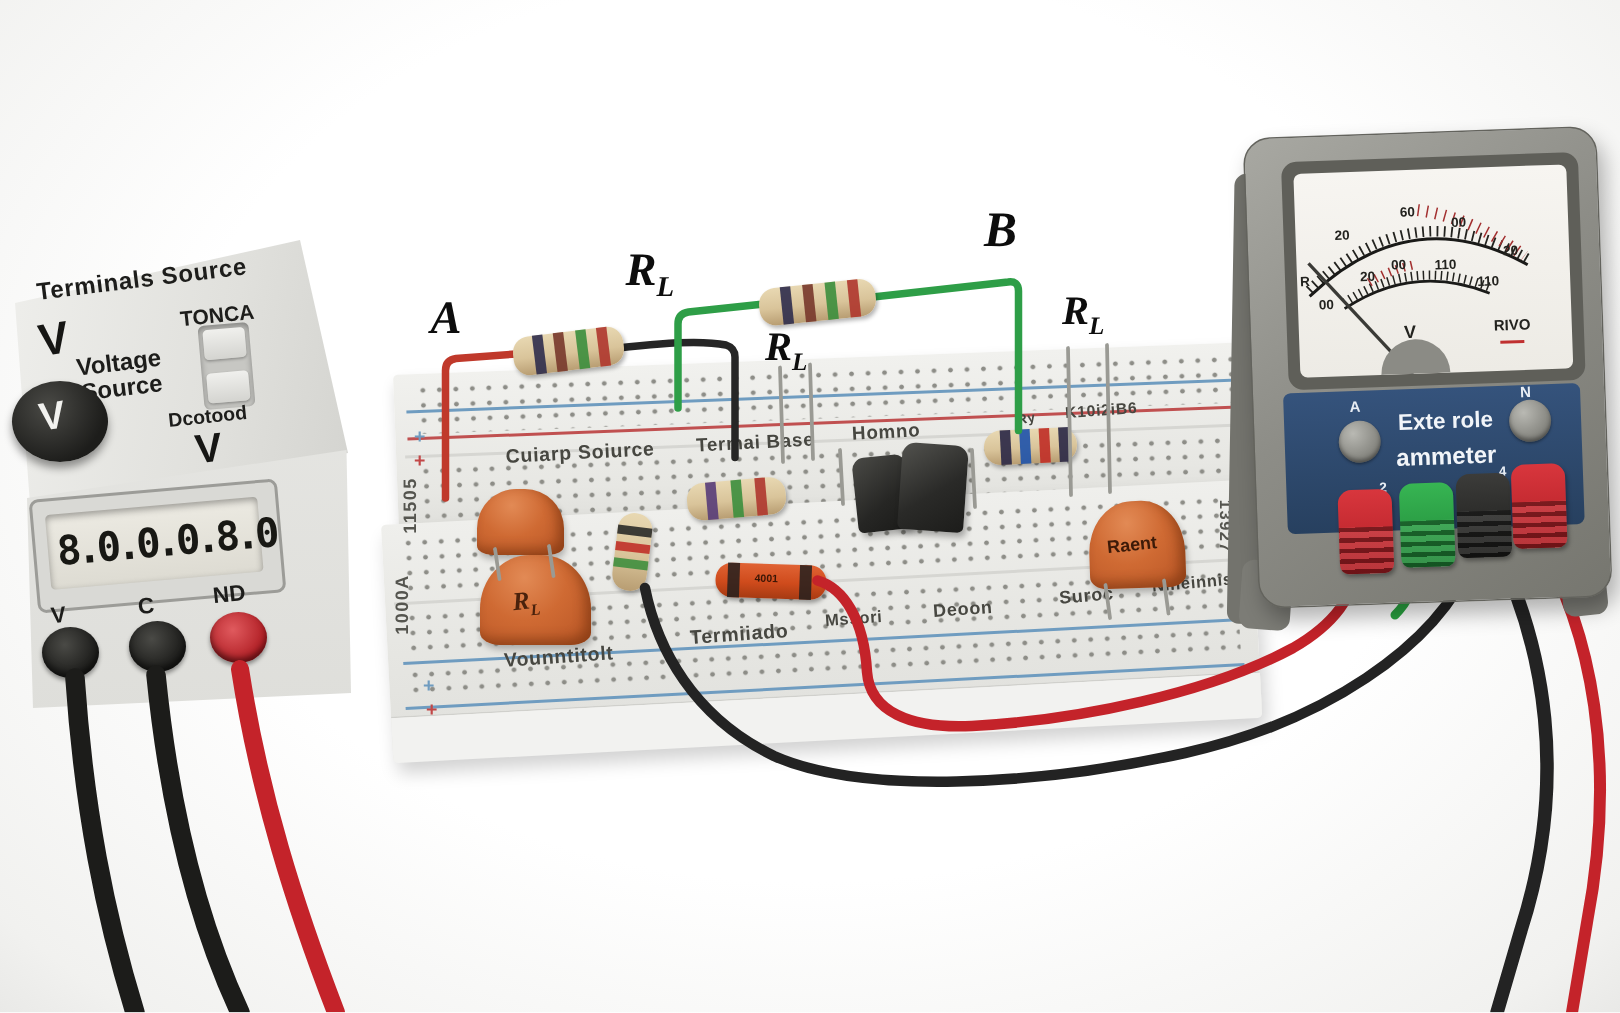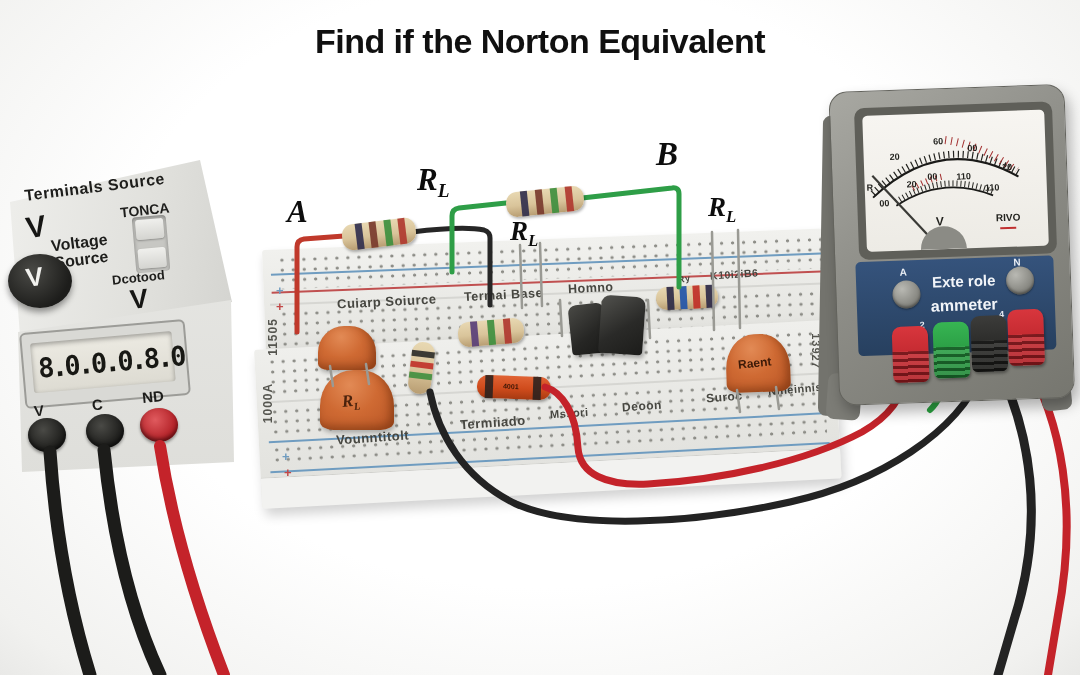--- a/index.html
+++ b/index.html
@@ -27,21 +27,20 @@
   .facelbl{position:absolute;color:#23231f;font-weight:bold;font-size:9px;line-height:1;}
   .knob{background:radial-gradient(circle at 38% 32%, #4a4a46, #1d1d1b 70%);border-radius:50%;
         box-shadow:0 4px 6px rgba(0,0,0,.4);}
   .jack{border-radius:50%;box-shadow:0 2px 3px rgba(0,0,0,.4), inset 0 -3px 4px rgba(0,0,0,.5);}
 </style>
 </head>
 <body>
 
 <div class="scene">
 
-  <div class="abs" style="left:0;top:22px;width:100%;text-align:center;font-size:34px;font-weight:900;color:#101010;letter-spacing:-0.5px;">Find if the Norton Equivalent</div>
 
   <div class="abs" style="left:262px;top:250px;width:592px;height:114px;transform:rotate(-2.2deg);transform-origin:left top;
               background:linear-gradient(180deg,#f1f1ee 0%,#e7e7e3 70%,#dcdcd8 100%);border-radius:3px;
               box-shadow:2px 6px 10px rgba(0,0,0,.18);">
     <div class="abs dots" style="left:14px;top:6px;width:562px;height:34px;"></div>
     <div class="abs" style="left:8px;top:24px;width:576px;height:2px;background:#6f9cc0;"></div>
     <div class="abs" style="left:8px;top:42px;width:576px;height:2px;background:#c05050;"></div>
     <div class="abs" style="left:6px;top:54px;width:580px;height:2px;background:#d6d6d2;"></div>
     <div class="abs dots" style="left:14px;top:60px;width:562px;height:48px;"></div>
   </div>

